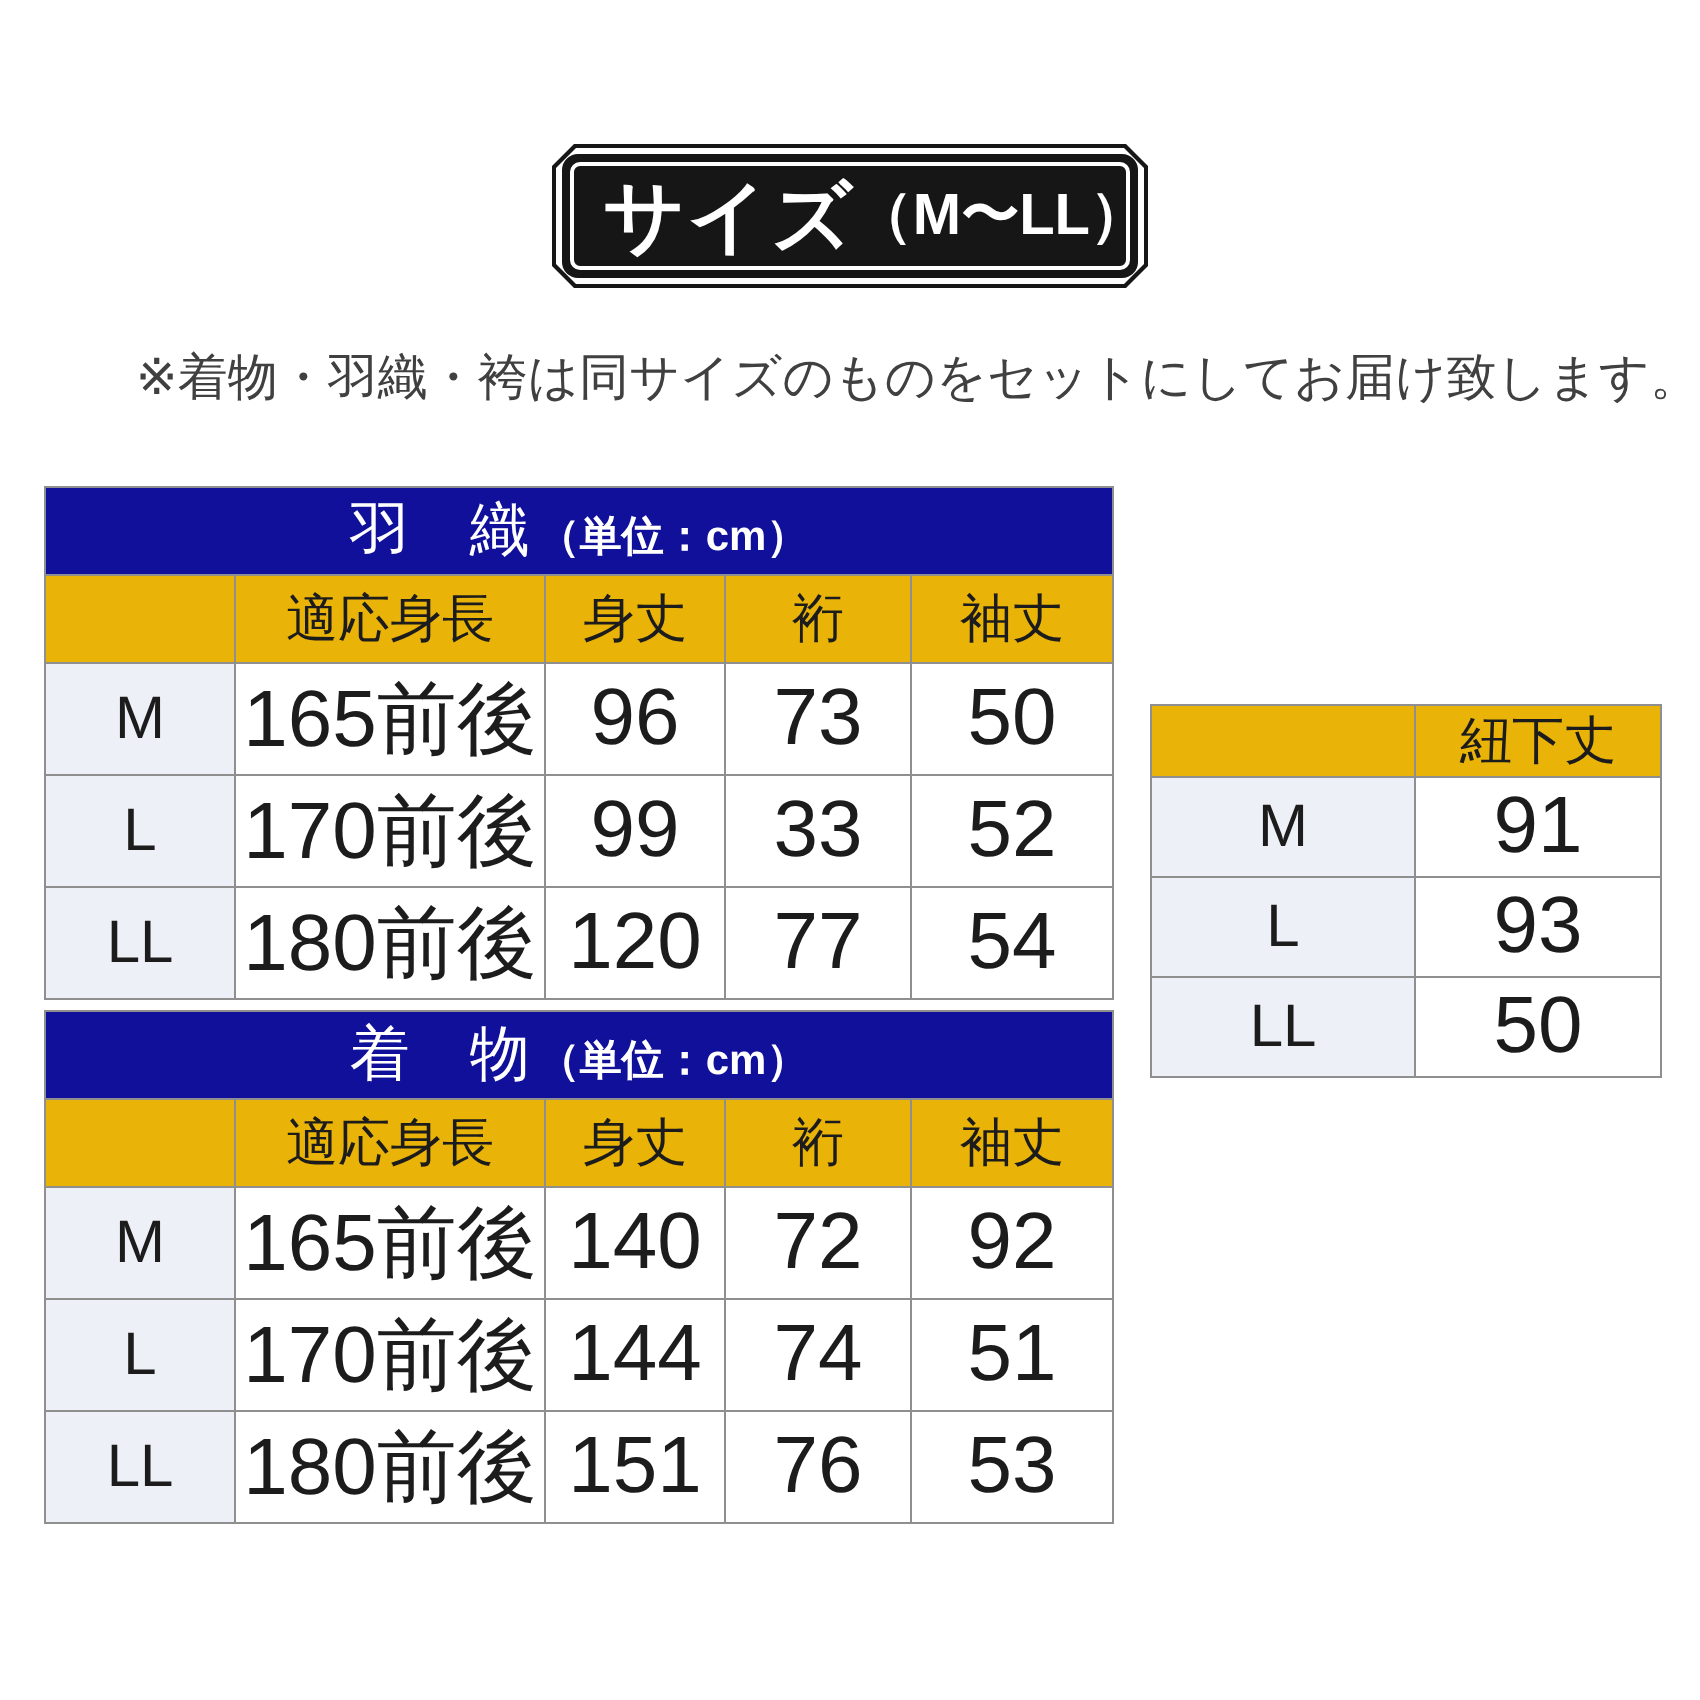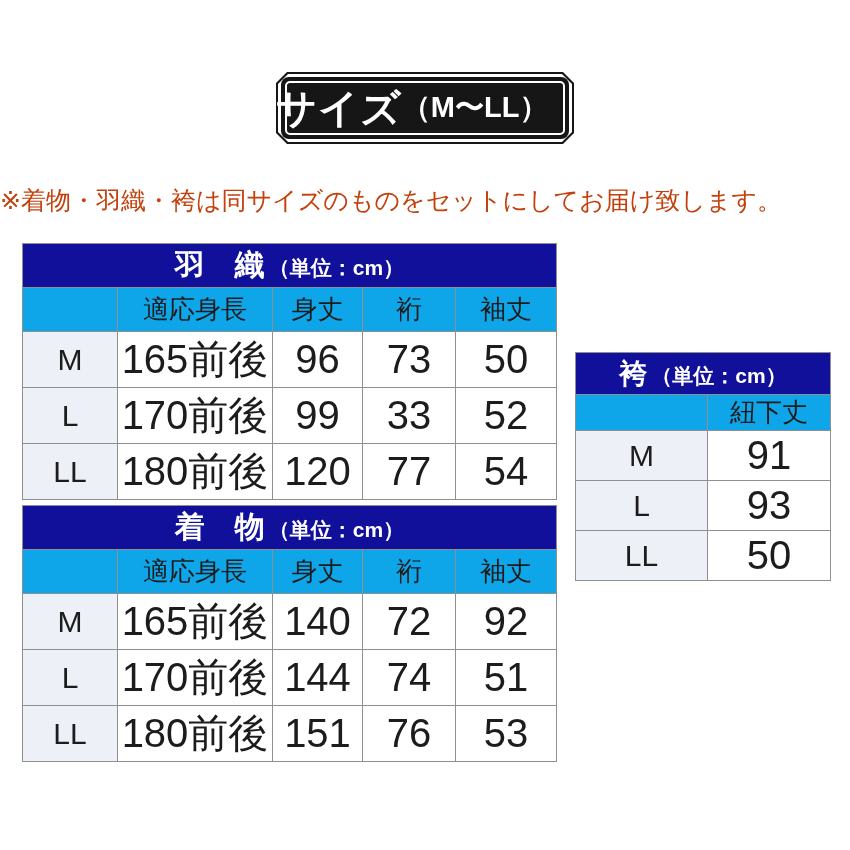--- a/index.html
+++ b/index.html
@@ -28,45 +28,45 @@
                       calc(100% - 10px) 100%, 10px 100%, 0 calc(100% - 10px), 0 10px);
   }
   .badge-plaque {
     position:absolute; inset:5px; background:#161616; border-radius:8px;
   }
   .badge-plaque::after {
     content:""; position:absolute; inset:4px;
     border:2px solid #ffffff; border-radius:5px;
   }
   .badge-label {
-    position:absolute; inset:0; display:flex; align-items:center; justify-content:flex-start;
+    position:absolute; inset:0; display:flex; align-items:center; justify-content:flex-end;
     z-index:2; white-space:nowrap;
   }
   .badge-main { font-size:40px; font-weight:700; color:#ffffff; letter-spacing:1px; }
   .badge-range { font-size:29px; font-weight:700; color:#ffffff; }
 
   
   .note {
-    position:absolute; top:184px; left:0; width:100%;
-    text-align:left; font-size:25px; font-weight:500;
-    color:#c2410c; letter-spacing:0px; white-space:nowrap;
+    position:absolute; top:172px; left:0; width:100%;
+    text-align:right; font-size:25px; font-weight:500;
+    color:#404040; letter-spacing:0px; white-space:nowrap;
   }
 
   
   .size-table {
     position:absolute; border-collapse:collapse; table-layout:fixed;
   }
   .size-table th, .size-table td {
     border:1.5px solid #8f8f8f; text-align:center; vertical-align:middle;
     font-weight:400; overflow:hidden;
   }
   .title-row th { background:#10109b; height:44px; }
-  .tbl-title { font-size:30px; font-weight:700; color:#ffffff; }
+  .tbl-title { font-size:30px; font-weight:400; color:#ffffff; }
   .tbl-unit  { font-size:21px; font-weight:700; color:#ffffff; margin-left:4px;text-align:right; }
-  .head-row th { background:#0ea5e9; font-size:26px; height:44px; color:#1c1c1c; }
+  .head-row th { background:#eab308; font-size:26px; height:44px; color:#1c1c1c; }
   .size-table tbody tr { height:50px; }
   .size-table tbody th { background:#eef0f8; font-size:30px; color:#1c1c1c; }
   .size-table tbody td { background:#ffffff; font-size:40px; color:#1c1c1c;margin-left:28px; }
 
   .t-haori  { left:22px; top:243px; width:534px; }
   .t-kimono { left:22px; top:505px; width:534px;padding-left:24px; }
   .t-hakama { left:575px; top:352px; width:255px; }
 
   .t-hakama .title-row th { height:42px; }
   .t-hakama .tbl-title { font-size:28px; }
@@ -137,25 +137,20 @@
     </tr>
   </tbody>
 </table>
 
 <table class="size-table t-hakama">
   <colgroup>
       <col class="h0">
       <col class="h1">
     </colgroup>
   <thead>
-    <tr class="title-row">
-      <th colspan="2">
-        <span class="tbl-title">袴</span><span class="tbl-unit">（単位：cm）</span>
-      </th>
-    </tr>
     <tr class="head-row">
       <th></th>
       <th>紐下丈</th>
     </tr>
   </thead>
   <tbody>
     <tr>
       <th>M</th>
       <td>91</td>
     </tr>

